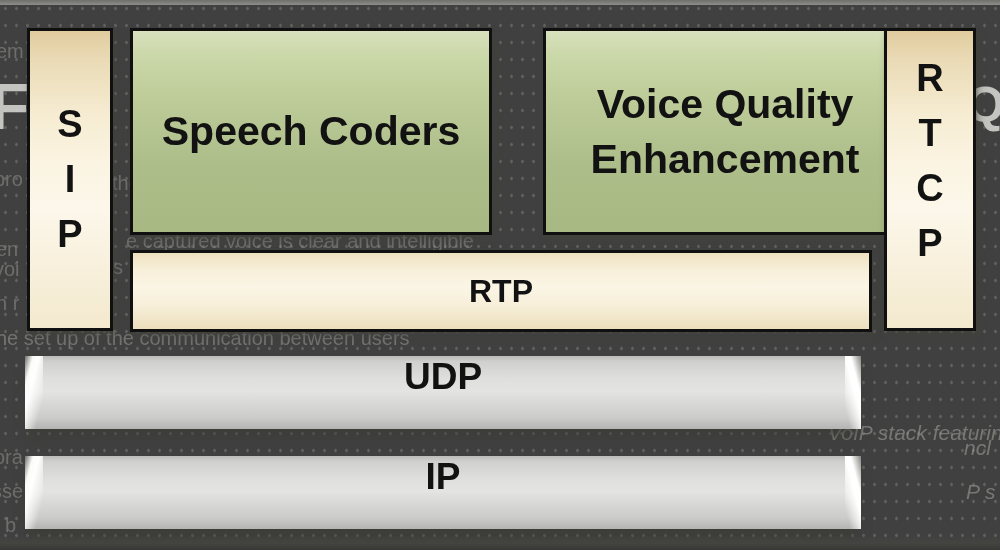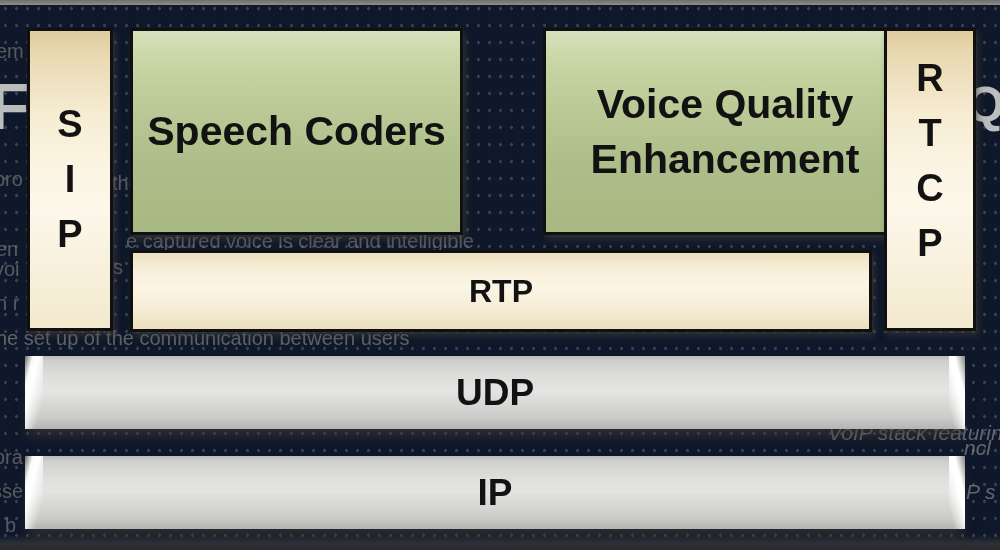--- a/index.html
+++ b/index.html
@@ -1,18 +1,18 @@
 <!DOCTYPE html>
 <html><head>
 <meta charset="utf-8">
 <style>
   html,body{margin:0;padding:0;background:#9a9a96;}
   .stage{
     position:relative;width:1000px;height:550px;overflow:hidden;
-    background:#0f172a;
+    background:#404040;
     font-family:"Liberation Sans","DejaVu Sans",sans-serif;
   }
   
   .stage::before{
     content:"";position:absolute;inset:0;z-index:0;pointer-events:none;
     background-image:radial-gradient(#b2b2ae 1px, transparent 1.4px);
     background-size:11px 17px;opacity:.28;
   }
   .top-strip{
     position:absolute;left:0;top:0;width:100%;height:5px;z-index:4;
@@ -40,32 +40,32 @@
     background:linear-gradient(180deg,#e0cb9e 0%,#eadbb6 10%,#f6ecd2 28%,#fbf4e2 45%,#fcf7ea 60%,#f8f0dc 80%,#f3e9ce 100%);
     flex-direction:column;
   }
   .sip{left:27px;top:28px;width:86px;height:303px;}
   .rtcp{left:884px;top:28px;width:92px;height:303px;justify-content:flex-start;padding-top:20px;}
   .vletter{display:block;font-size:38px;line-height:55px;}
   .gbox{
     background:linear-gradient(180deg,#d7e1bd 0%,#cbd8a9 12%,#bccb97 35%,#aebe8a 65%,#a7b883 100%);
     font-size:41px;line-height:1.32;padding:0 12px;
   }
-  .speech{left:130px;top:28px;width:333px;height:207px;}
+  .speech{left:130px;top:28px;width:362px;height:207px;}
   .vqe{left:508px;top:28px;width:364px;height:207px;margin-left:35px;}
   .rtp{
     left:130px;top:250px;width:742px;height:82px;font-size:32px;
     background:linear-gradient(180deg,#eee1bf 0%,#f7efd9 22%,#fbf5e5 45%,#f6eed8 70%,#ecdfbc 100%);
   }
 
   
   .gray-bar{
-    position:absolute;z-index:2;left:25px;width:940px;height:73px;
+    position:absolute;z-index:2;left:25px;width:836px;height:73px;
     background:linear-gradient(180deg,#bcbcba 0%,#d0d0ce 8%,#dededc 30%,#e4e4e2 48%,#dadad8 62%,#cbcbc9 85%,#b4b4b2 100%);
-    display:flex;align-items:center;justify-content:center;
+    display:flex;justify-content:center;
     font-weight:bold;font-size:37px;color:#121212;
     box-shadow:0 11px 10px -3px rgba(58,58,52,.6);
   }
   .gray-bar::before{
     content:"";position:absolute;left:0;top:0;bottom:0;width:18px;
     background:linear-gradient(105deg,#6f6f6b 0%,#fbfbf9 22%,#ffffff 38%,rgba(255,255,255,0) 80%);
   }
   .gray-bar::after{
     content:"";position:absolute;right:0;top:0;bottom:0;width:16px;
     background:linear-gradient(255deg,#84847f 0%,#ffffff 30%,#ffffff 45%,rgba(255,255,255,0) 85%);

